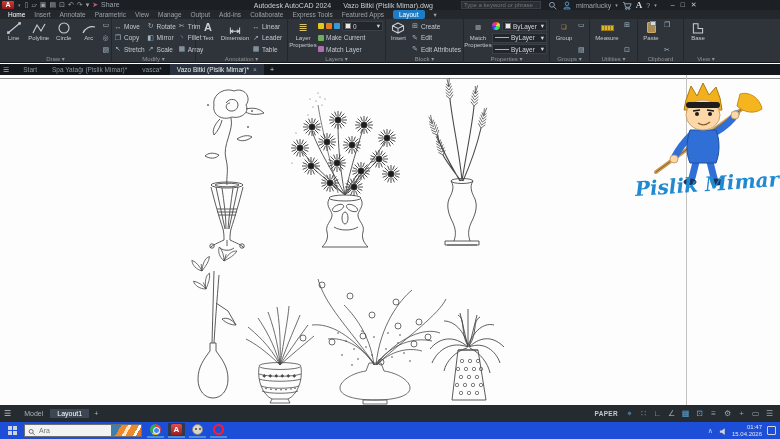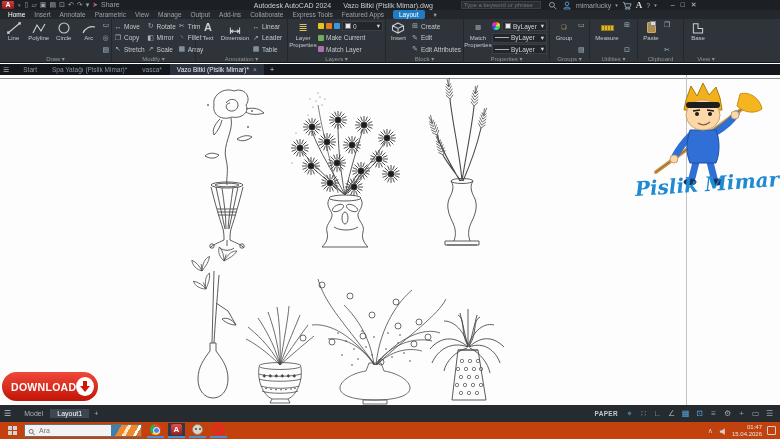--- a/index.html
+++ b/index.html
@@ -98,21 +98,21 @@
   .statusbar .ham { font-size:8px; margin-right:6px; color:#c2c8ce; cursor:pointer;}
   .stab { padding:1px 7px; cursor:pointer; }
   .stab.active { background:#3d4754; color:#fff; }
   .stab-plus { padding:0 5px; cursor:pointer; }
   .sb-right { margin-left:auto; display:flex; align-items:center; gap:1px; }
   .paperlbl { font-size:6.5px; font-weight:bold; color:#c2c8ce; margin-right:4px; letter-spacing:.3px;}
   .sic { font-size:8px; color:#9aa4ad; width:13px; text-align:center; cursor:pointer; }
   .sic.blue { color:#5aa7e0; }
 
   
-  .taskbar { position:absolute; top:422px; left:0; width:780px; height:17px; background:#c2410c;
+  .taskbar { position:absolute; top:422px; left:0; width:780px; height:17px; background:#1d4ed8;
     display:flex; align-items:center; color:#d8dbde; }
   .startbtn { width:24px; height:17px; display:flex; align-items:center; justify-content:center; cursor:pointer;}
   .winlogo { width:9px; height:9px; display:grid; grid-template-columns:4px 4px; grid-template-rows:4px 4px; gap:1px;}
   .winlogo i { background:#cfd4d9; }
   .tsearch { width:118px; height:13px; background:#f3f3f3; border:1px solid #6b6f73; display:flex;
     align-items:center; padding:0 3px; gap:3px; position:relative; overflow:hidden;}
   .tsearch input { border:none; outline:none; background:transparent; font-size:7px; width:60px; color:#444;}
   .tsearch .mag { color:#555; }
   .fish { position:absolute; right:0; top:0; width:30px; height:13px;
     background:linear-gradient(120deg,#3f7fae 0 28%,#ef8a2c 28% 45%,#fde8c8 45% 55%,#ef8a2c 55% 75%,#fff 75% 83%,#e87417 83%);}
@@ -766,27 +766,20 @@
         <rect x="58" y="22" width="34" height="6" rx="3" fill="#1d1d1d"></rect>
         <circle cx="69" cy="34" r="2" fill="#1d1d1d"></circle>
           <circle cx="82" cy="34" r="2" fill="#1d1d1d"></circle>
         <path d="M65,31 L72,30 M79,30 L86,31" stroke="#1d1d1d" stroke-width="1.4"></path>
         <path d="M70,43 Q76,47 82,42" stroke="#8a5a2a" stroke-width="1.2" fill="none"></path>
       </svg>
       <div class="wm-text">Pislik Mimar</div>
     </div>
 
 
-    <div class="dlbtn">
-      <span class="txt">DOWNLOAD</span>
-      <span class="dlcirc">
-          <span class="dlstem"></span>
-          <span class="dlarr"></span>
-        </span>
-    </div>
   </div>
 
   <div class="statusbar">
     <span class="ham">☰</span>
     <span class="stab">Model</span>
     <span class="stab active">Layout1</span>
     <span class="stab-plus">+</span>
     <div class="sb-right">
       <span class="paperlbl">PAPER</span>
       <span class="sic blue">⌖</span>

